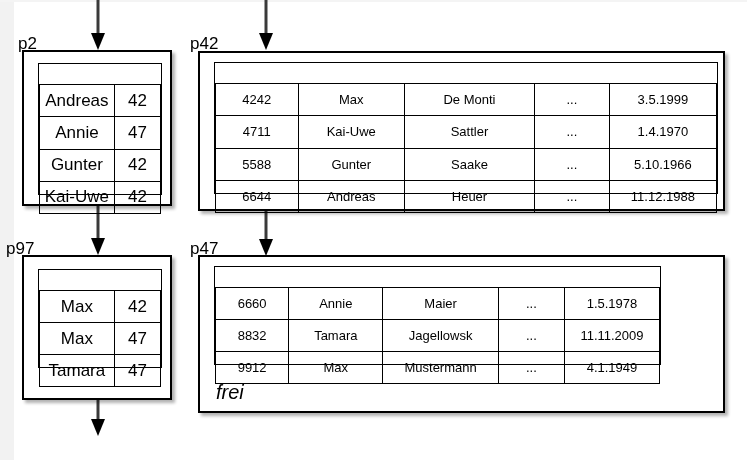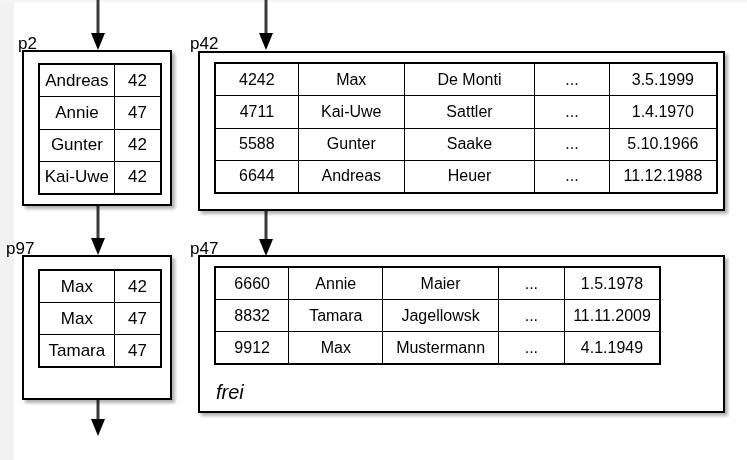--- a/index.html
+++ b/index.html
@@ -53,26 +53,27 @@
     border-collapse: collapse;
     box-sizing: border-box;
     background: #ffffff;
     border: 1.5px solid #000;
   }
   .grid table {
     border-collapse: collapse;
     width: 100%;
     height: 100%;
     table-layout: fixed;
+    margin-top: 20px;
   }
   .grid td {
     border: 1.5px solid #000;
     text-align: center;
     vertical-align: middle;
-    font-size: 16px;
+    font-size: 13px;
     color: #000;
     font-family: "Liberation Sans", sans-serif;
     padding: 0;
     white-space: nowrap;
   }
   .grid.idx td { font-size: 17px; }
   .free-text {
     position: absolute;
     font-style: italic;
     font-size: 20px;

